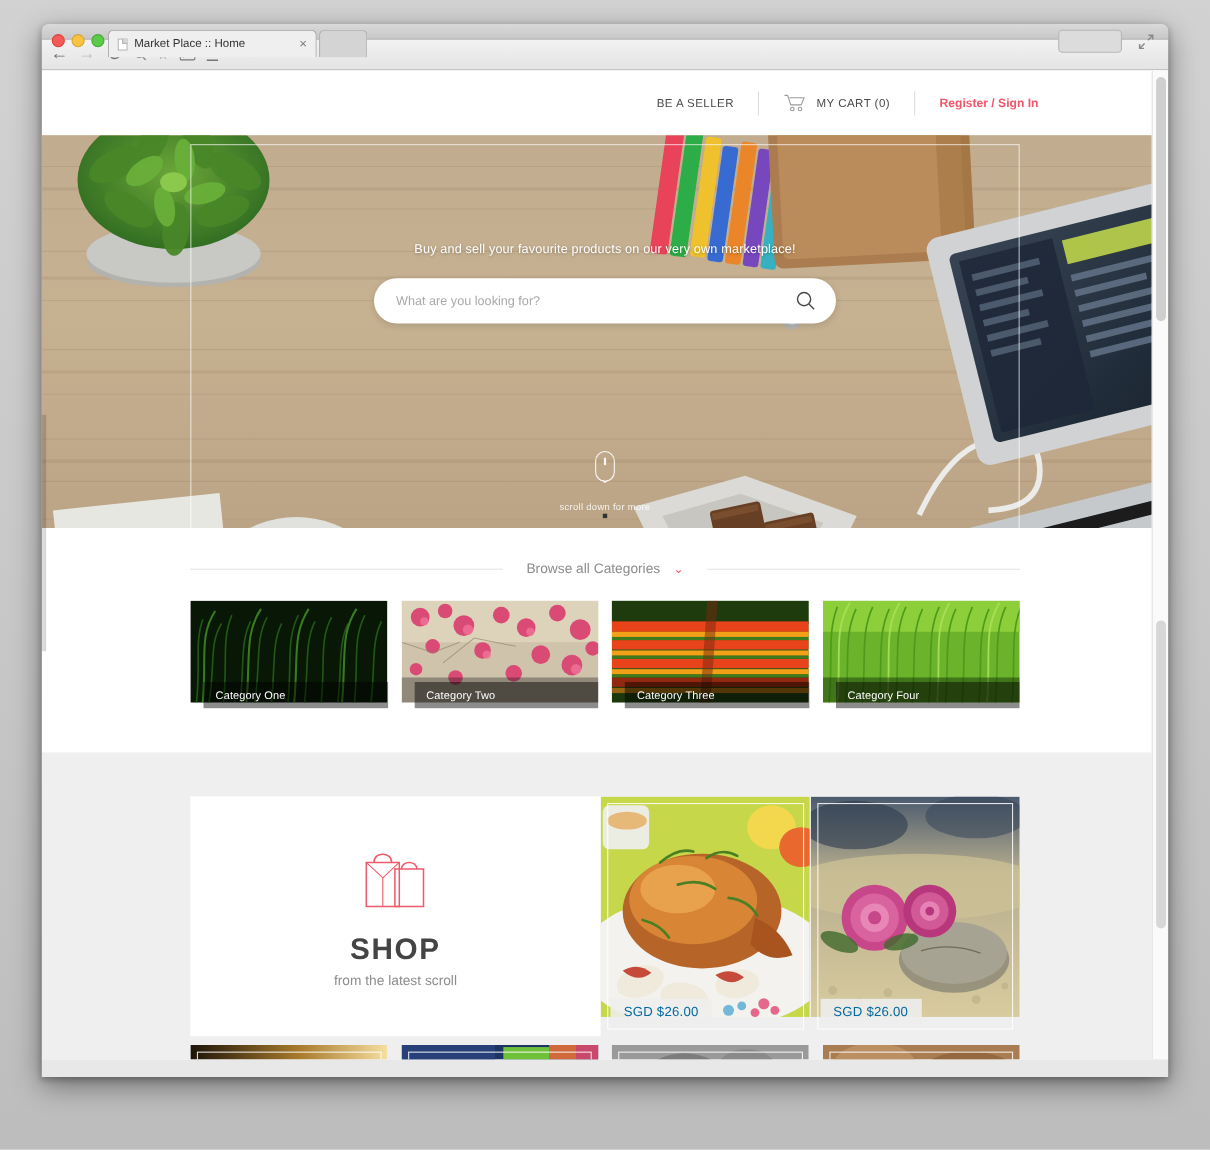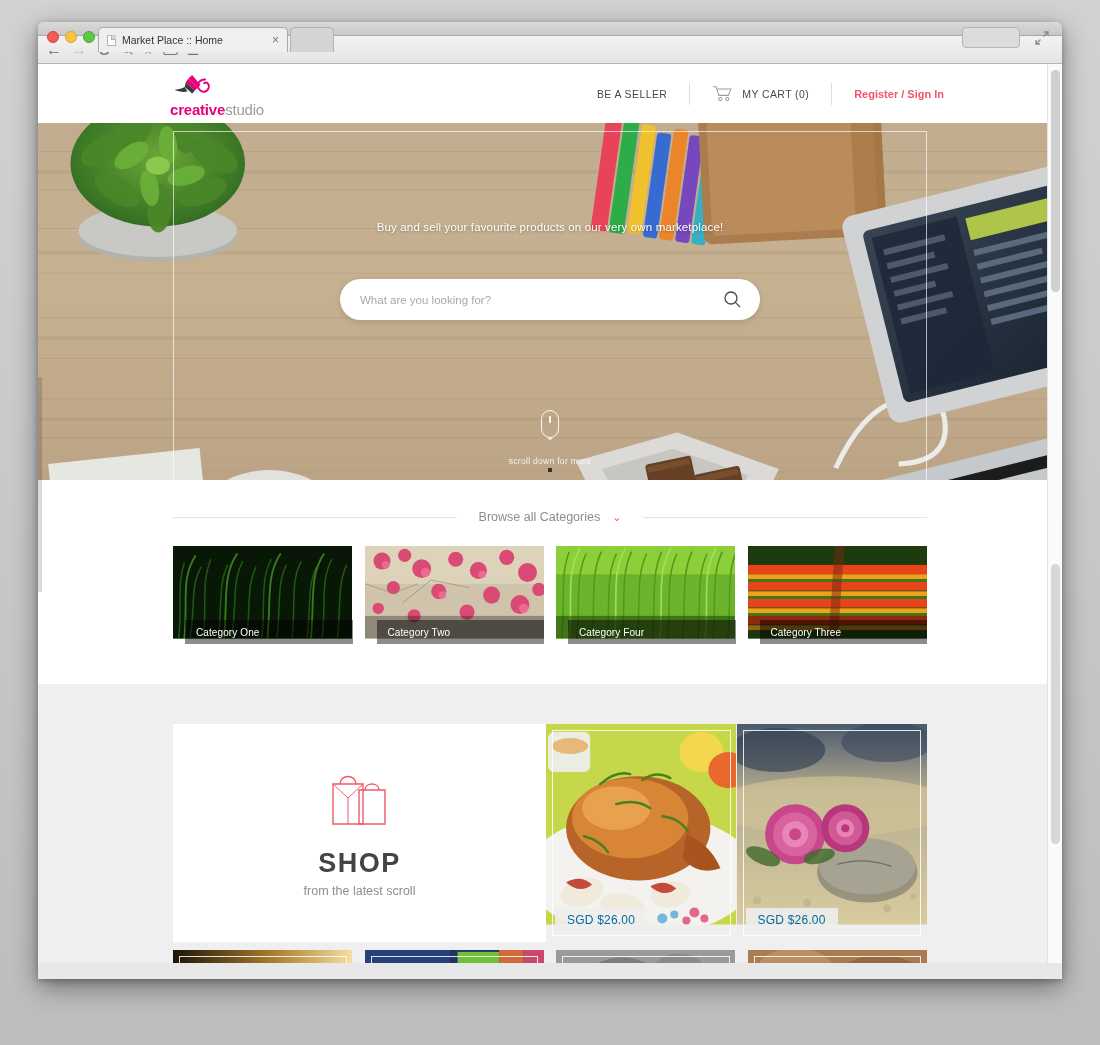--- a/index.html
+++ b/index.html
@@ -125,21 +125,21 @@
   }
   .hero-title {
     color:#fff; font-size:33px; font-weight:bold; letter-spacing:1.2px;
     text-shadow:0 1px 3px rgba(0,0,0,.25);
   }
   .hero-sub {
     color:#fff; font-size:11.5px; margin-top:18px; letter-spacing:.15px;
     text-shadow:0 1px 3px rgba(0,0,0,.3);
   }
   .searchbox {
-    margin-top:46px; width:420px; height:41px; background:#fff; border-radius:21px;
+    margin-top:20px; width:420px; height:41px; background:#fff; border-radius:21px;
     display:flex; align-items:center; padding:0 18px 0 20px;
     box-shadow:0 2px 7px rgba(0,0,0,.13);
   }
   .searchbox input {
     flex:1; border:none; outline:none; font-size:11.5px; color:#555;
     font-family:"Liberation Sans", sans-serif; background:transparent;
   }
   .searchbox input::placeholder{ color:#a9a9a9; }
   .search-ico { color:#4a4a4a; }
 
@@ -245,30 +245,20 @@
     <svg width="15" height="13" viewBox="0 0 18 14">
       <rect x="1" y="1" width="16" height="12" rx="1.5" fill="none" stroke="#777" stroke-width="1.3"></rect>
       <path d="M4 10 L13 3" stroke="#777" stroke-width="1.3" fill="none"></path>
     </svg>
     <span class="tb-icon" style="font-size:14px">☰</span>
   </div>
 
   <div class="viewport">
 
     <div class="site-header">
-      <div class="logo">
-        <svg class="mark" viewBox="0 0 80 26">
-          <path d="M24 1 L33 12 L30 15 L20 5 Z" fill="#e5007d"></path>
-          <path d="M20 5 L30 15 L27 18 L17 9 Z" fill="#e5007d"></path>
-          <path d="M17 9 L27 18 L24 21 L16 14 Z" fill="#3a3a3a"></path>
-          <path d="M16 14 C12 16, 8 17, 5 17 C9 19, 14 20, 19 19 Z" fill="#3a3a3a"></path>
-          <path d="M38 6 C30 6, 28 14, 33 18 C36 20.5, 41 19, 42 15 C43 11, 40 8, 37 10" fill="none" stroke="#e5007d" stroke-width="2.1" stroke-linecap="round"></path>
-        </svg>
-        <div class="wordmark"><span class="wm-a">creative</span><span class="wm-b">studio</span></div>
-      </div>
 
       <div class="header-nav">
         <span class="hn-item">BE A SELLER</span>
         <span class="hn-sep"></span>
         <span class="hn-item">
           <svg class="cart-icon" width="21" height="17" viewBox="0 0 24 20">
             <path d="M1 2 h3.4 l3.3 10.2 h11.2 L22 4.6 H6.2" fill="none" stroke="#9a9a9a" stroke-width="1.2" stroke-linejoin="round"></path>
             <circle cx="9.4" cy="16.6" r="1.9" fill="none" stroke="#9a9a9a" stroke-width="1.2"></circle>
             <circle cx="17.6" cy="16.6" r="1.9" fill="none" stroke="#9a9a9a" stroke-width="1.2"></circle>
           </svg>
@@ -536,20 +526,49 @@
               <path d="M40 60 L70 36 L110 44"></path>
                 <path d="M0 40 L30 50 L56 40"></path>
             </g>
             <rect y="74" width="190" height="24" fill="#1a1a1a" opacity=".35"></rect>
           </svg>
           <div class="clabel">Category Two</div>
         </div>
 
         <div class="cat-tile">
           <svg class="cimg" viewBox="0 0 190 98" preserveAspectRatio="none">
+            <rect width="190" height="98" fill="#2f5a14"></rect>
+            <rect width="190" height="22" fill="#1d3b0d"></rect>
+            <g fill="#e8431b">
+              <rect x="0" y="20" width="190" height="10"></rect>
+              <rect x="0" y="38" width="190" height="9"></rect>
+              <rect x="0" y="56" width="190" height="9"></rect>
+              <rect x="0" y="74" width="190" height="9"></rect>
+            </g>
+            <g fill="#f2a018">
+              <rect x="0" y="30" width="190" height="5"></rect>
+              <rect x="0" y="48" width="190" height="5"></rect>
+              <rect x="0" y="66" width="190" height="5"></rect>
+              <rect x="0" y="84" width="190" height="5"></rect>
+            </g>
+            <g fill="#3f7a1c">
+              <rect x="0" y="35" width="190" height="3"></rect>
+              <rect x="0" y="53" width="190" height="3"></rect>
+              <rect x="0" y="71" width="190" height="3"></rect>
+            </g>
+            <g fill="#7a2b10" opacity=".5">
+              <rect x="92" y="0" width="10" height="98" transform="skewX(-4)"></rect>
+            </g>
+            <rect y="74" width="190" height="24" fill="#000" opacity=".38"></rect>
+          </svg>
+          <div class="clabel">Category Three</div>
+        </div>
+
+        <div class="cat-tile">
+          <svg class="cimg" viewBox="0 0 190 98" preserveAspectRatio="none">
             <rect width="190" height="98" fill="#6ab32b"></rect>
             <rect width="190" height="30" fill="#8dcf3a"></rect>
             <g stroke="#4f9a1c" stroke-width="1.6" fill="none">
               <path d="M6 98 C10 56 4 32 14 6"></path>
                 <path d="M22 98 C26 58 20 34 32 8"></path>
               <path d="M38 98 C42 56 36 32 48 6"></path>
                 <path d="M54 98 C58 58 52 34 64 8"></path>
               <path d="M70 98 C74 56 68 32 80 6"></path>
                 <path d="M86 98 C90 58 84 34 96 8"></path>
               <path d="M102 98 C106 56 100 32 112 6"></path>
@@ -561,49 +580,20 @@
             </g>
             <g stroke="#a9e059" stroke-width="1.8" fill="none" opacity=".9">
               <path d="M14 98 C18 54 10 28 26 2"></path>
                 <path d="M62 98 C66 54 58 28 74 2"></path>
               <path d="M110 98 C114 54 106 28 122 2"></path>
                 <path d="M158 98 C162 54 154 28 170 2"></path>
             </g>
             <rect y="74" width="190" height="24" fill="#0f2a05" opacity=".45"></rect>
           </svg>
           <div class="clabel">Category Four</div>
-        </div>
-
-        <div class="cat-tile">
-          <svg class="cimg" viewBox="0 0 190 98" preserveAspectRatio="none">
-            <rect width="190" height="98" fill="#2f5a14"></rect>
-            <rect width="190" height="22" fill="#1d3b0d"></rect>
-            <g fill="#e8431b">
-              <rect x="0" y="20" width="190" height="10"></rect>
-              <rect x="0" y="38" width="190" height="9"></rect>
-              <rect x="0" y="56" width="190" height="9"></rect>
-              <rect x="0" y="74" width="190" height="9"></rect>
-            </g>
-            <g fill="#f2a018">
-              <rect x="0" y="30" width="190" height="5"></rect>
-              <rect x="0" y="48" width="190" height="5"></rect>
-              <rect x="0" y="66" width="190" height="5"></rect>
-              <rect x="0" y="84" width="190" height="5"></rect>
-            </g>
-            <g fill="#3f7a1c">
-              <rect x="0" y="35" width="190" height="3"></rect>
-              <rect x="0" y="53" width="190" height="3"></rect>
-              <rect x="0" y="71" width="190" height="3"></rect>
-            </g>
-            <g fill="#7a2b10" opacity=".5">
-              <rect x="92" y="0" width="10" height="98" transform="skewX(-4)"></rect>
-            </g>
-            <rect y="74" width="190" height="24" fill="#000" opacity=".38"></rect>
-          </svg>
-          <div class="clabel">Category Three</div>
         </div>
 
       </div>
     </div>
 
     <div class="shop-section">
       <div class="shop-row">
 
         <div class="shop-panel">
           <svg class="bagicon" viewBox="0 0 66 58">

